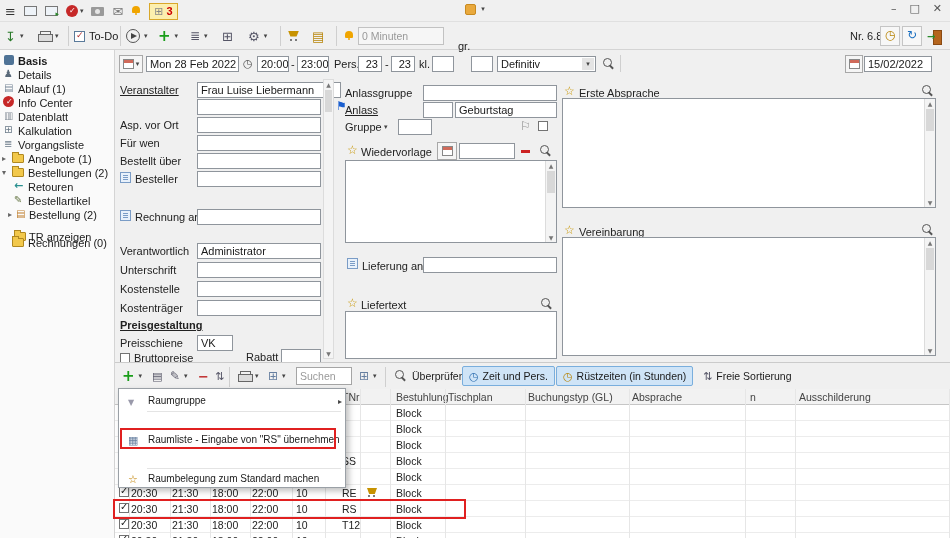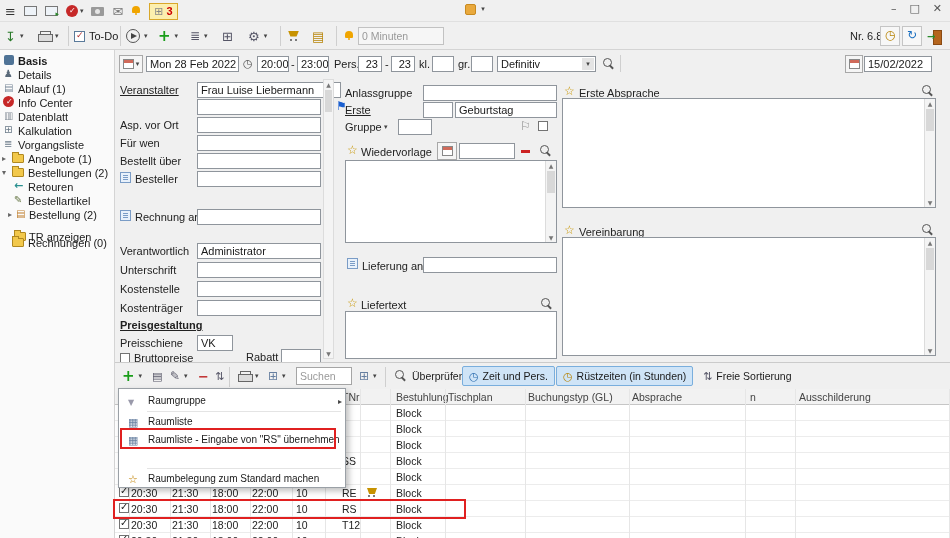--- a/index.html
+++ b/index.html
@@ -271,21 +271,21 @@
     <span class="gly" style="position:absolute;left:243px;top:58px;font-size:11px;color:#555">◷</span>
     <span class="fld" style="left:257px;top:56px;width:32px">20:00</span>
     <span class="lbl" style="left:291px;top:58px">-</span>
     <span class="fld" style="left:297px;top:56px;width:32px">23:00</span>
     <span class="lbl" style="left:334px;top:58px">Pers.</span>
     <span class="fld ra" style="left:358px;top:56px;width:24px">23</span>
     <span class="lbl" style="left:385px;top:58px">-</span>
     <span class="fld ra" style="left:391px;top:56px;width:24px">23</span>
     <span class="lbl" style="left:419px;top:58px">kl.</span>
     <span class="fld" style="left:432px;top:56px;width:22px"></span>
-    <span class="lbl" style="left:458px;top:58px">gr.</span>
+    <span class="lbl" style="left:458px;top:40px">gr.</span>
     <span class="fld" style="left:471px;top:56px;width:22px"></span>
     <span class="fld select" style="left:497px;top:56px;width:99px">
       <span>Definitiv</span>
       <span class="sel-dd gly">▾</span>
     </span>
     <span class="mag" style="left:603px;top:58px"></span>
     <span class="tsep" style="left:620px;top:55px;height:17px"></span>
     <span class="calbtn" style="left:845px;top:55px;width:18px">
       <span class="cal-ic"></span>
     </span>
@@ -321,21 +321,21 @@
     <span class="cb" style="left:120px;top:353px"></span>
     <span class="lbl" style="left:134px;top:352px">Bruttopreise</span>
     <span class="lbl" style="left:246px;top:351px">Rabatt</span>
     <span class="fld" style="left:281px;top:349px;width:40px"></span>
     <div class="vscroll" style="left:323px;top:79px;height:280px">
         <span class="thumb"></span>
       </div>
 
     <span class="lbl" style="left:345px;top:87px">Anlassgruppe</span>
     <span class="fld" style="left:423px;top:85px;width:134px"></span>
-    <span class="lbl ul" style="left:345px;top:104px">Erste</span>
+    <span class="lbl ul" style="left:345px;top:104px">Anlass</span>
     <span class="fld" style="left:423px;top:102px;width:30px"></span>
     <span class="fld" style="left:455px;top:102px;width:102px">Geburtstag</span>
     <span class="lbl" style="left:345px;top:121px">Gruppe</span>
     <span class="dd gly" style="position:absolute;left:384px;top:124px">▾</span>
     <span class="fld" style="left:398px;top:119px;width:34px"></span>
     <span class="gly" style="position:absolute;left:520px;top:120px;color:#888;font-size:12px">⚐</span>
     <span class="cb" style="left:538px;top:121px"></span>
     <span class="gly" style="position:absolute;left:347px;top:144px;color:#c89600;font-size:12px">☆</span>
     <span class="lbl" style="left:361px;top:146px">Wiedervorlage</span>
     <span class="calbtn" style="left:437px;top:142px;width:20px">
@@ -543,24 +543,20 @@
       <div class="tline" style="left: 834px;"></div>
     </div>
 
   <div class="menu">
     <div class="mi" style="top:3px">
       <span class="mi-ic ic-funnel"></span>
       <span class="mi-lbl">Raumgruppe</span>
       <span class="mi-sub">▸</span>
     </div>
     <div class="msep" style="top:22px"></div>
-    <div class="mi" style="top:24px">
-      <span class="mi-ic ic-mtable"></span>
-      <span class="mi-lbl">Raumliste</span>
-    </div>
     <div class="mi" style="top:42px">
       <span class="mi-ic ic-mtable"></span>
       <span class="mi-lbl">Raumliste - Eingabe von "RS" übernehmen</span>
     </div>
     <div class="msep" style="top:79px"></div>
     <div class="mi" style="top:81px">
       <span class="mi-ic ic-mstar"></span>
       <span class="mi-lbl">Raumbelegung zum Standard machen</span>
     </div>
   </div>

